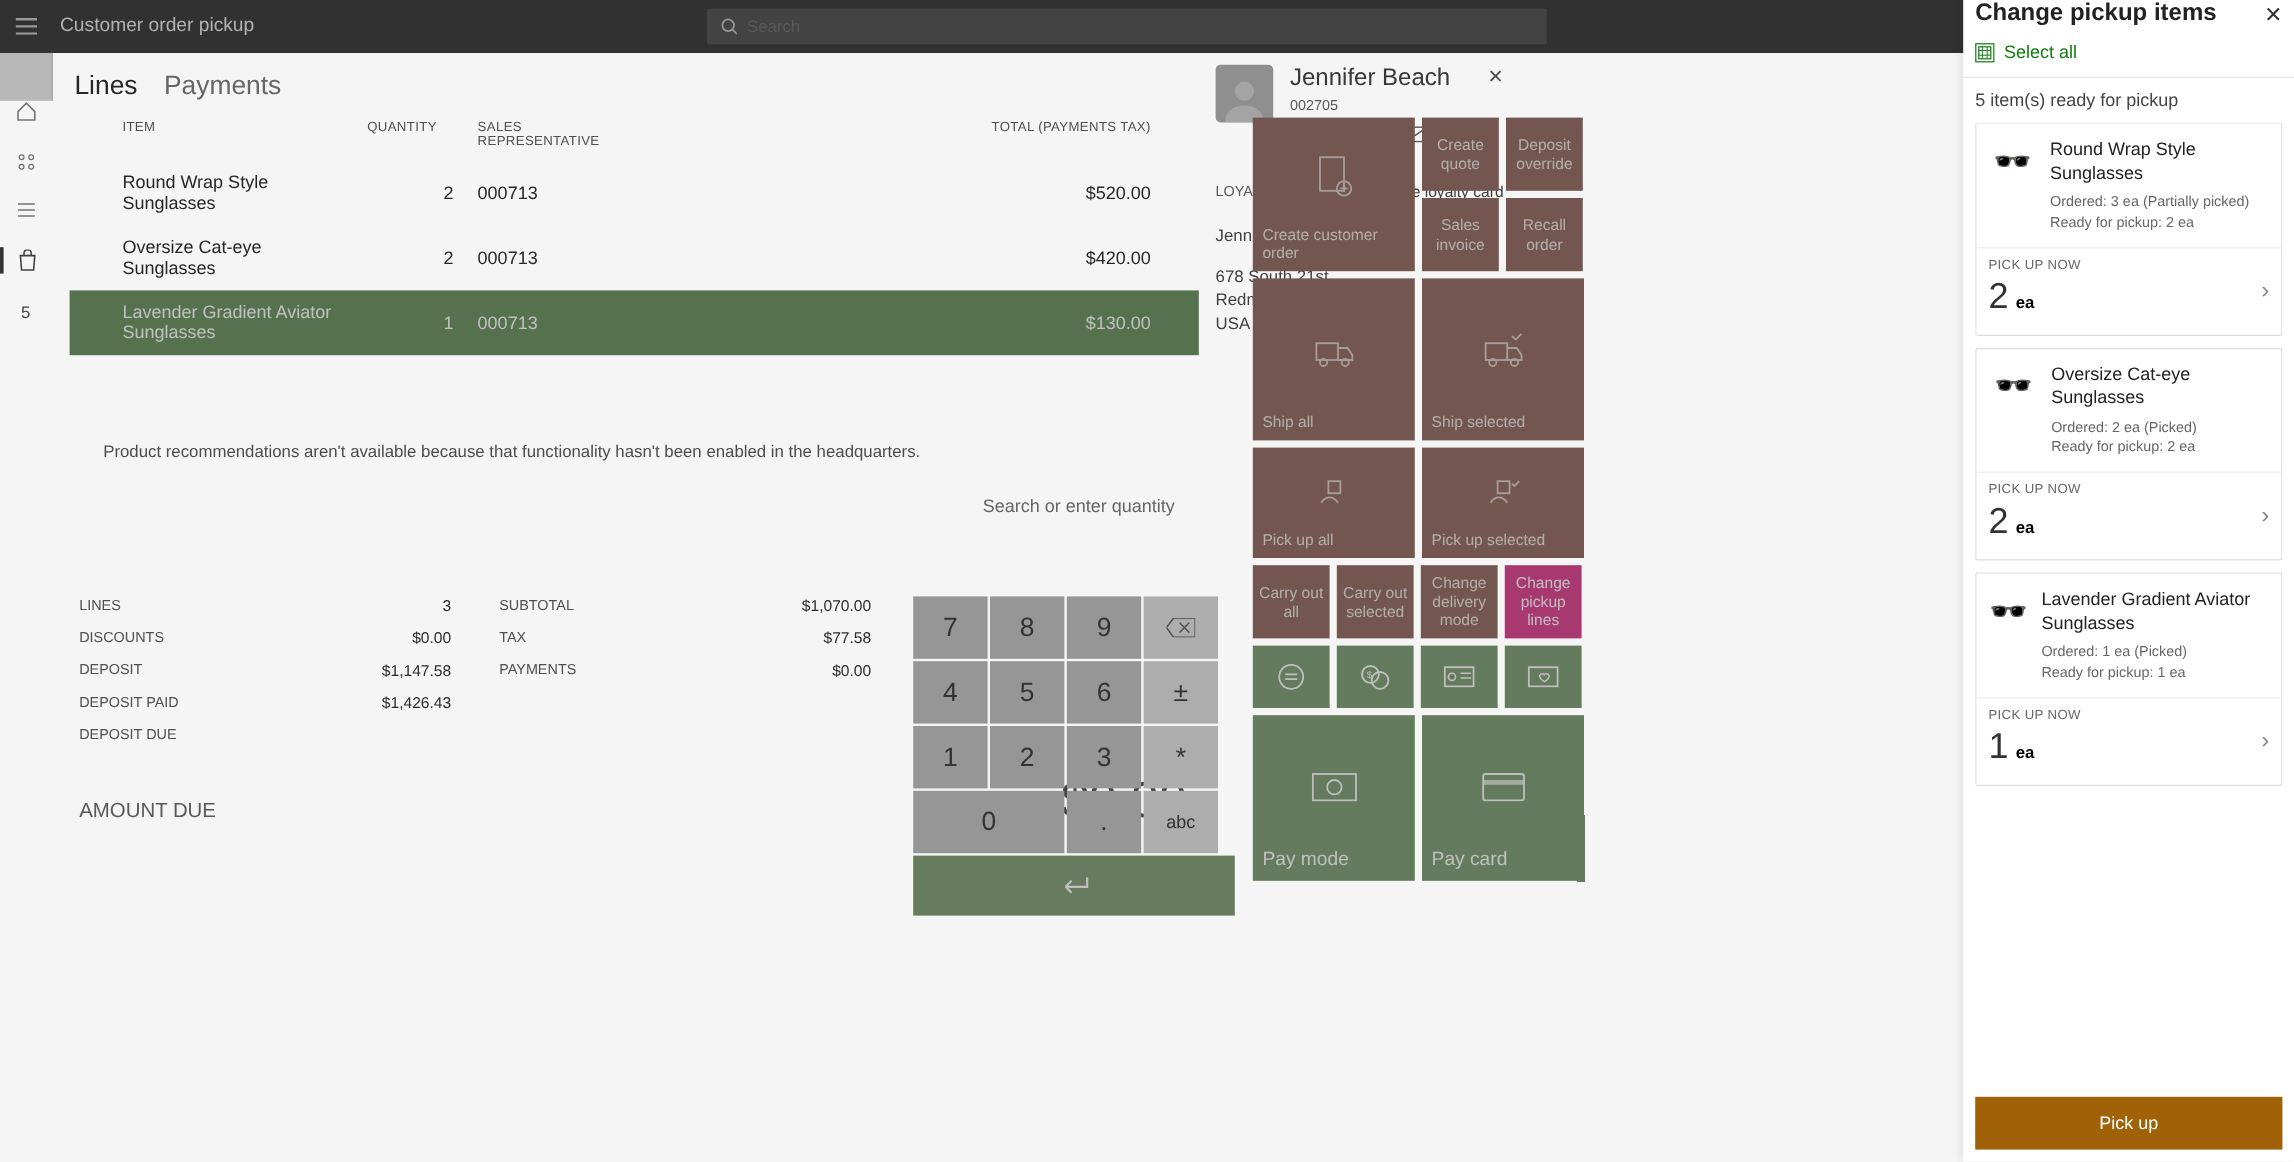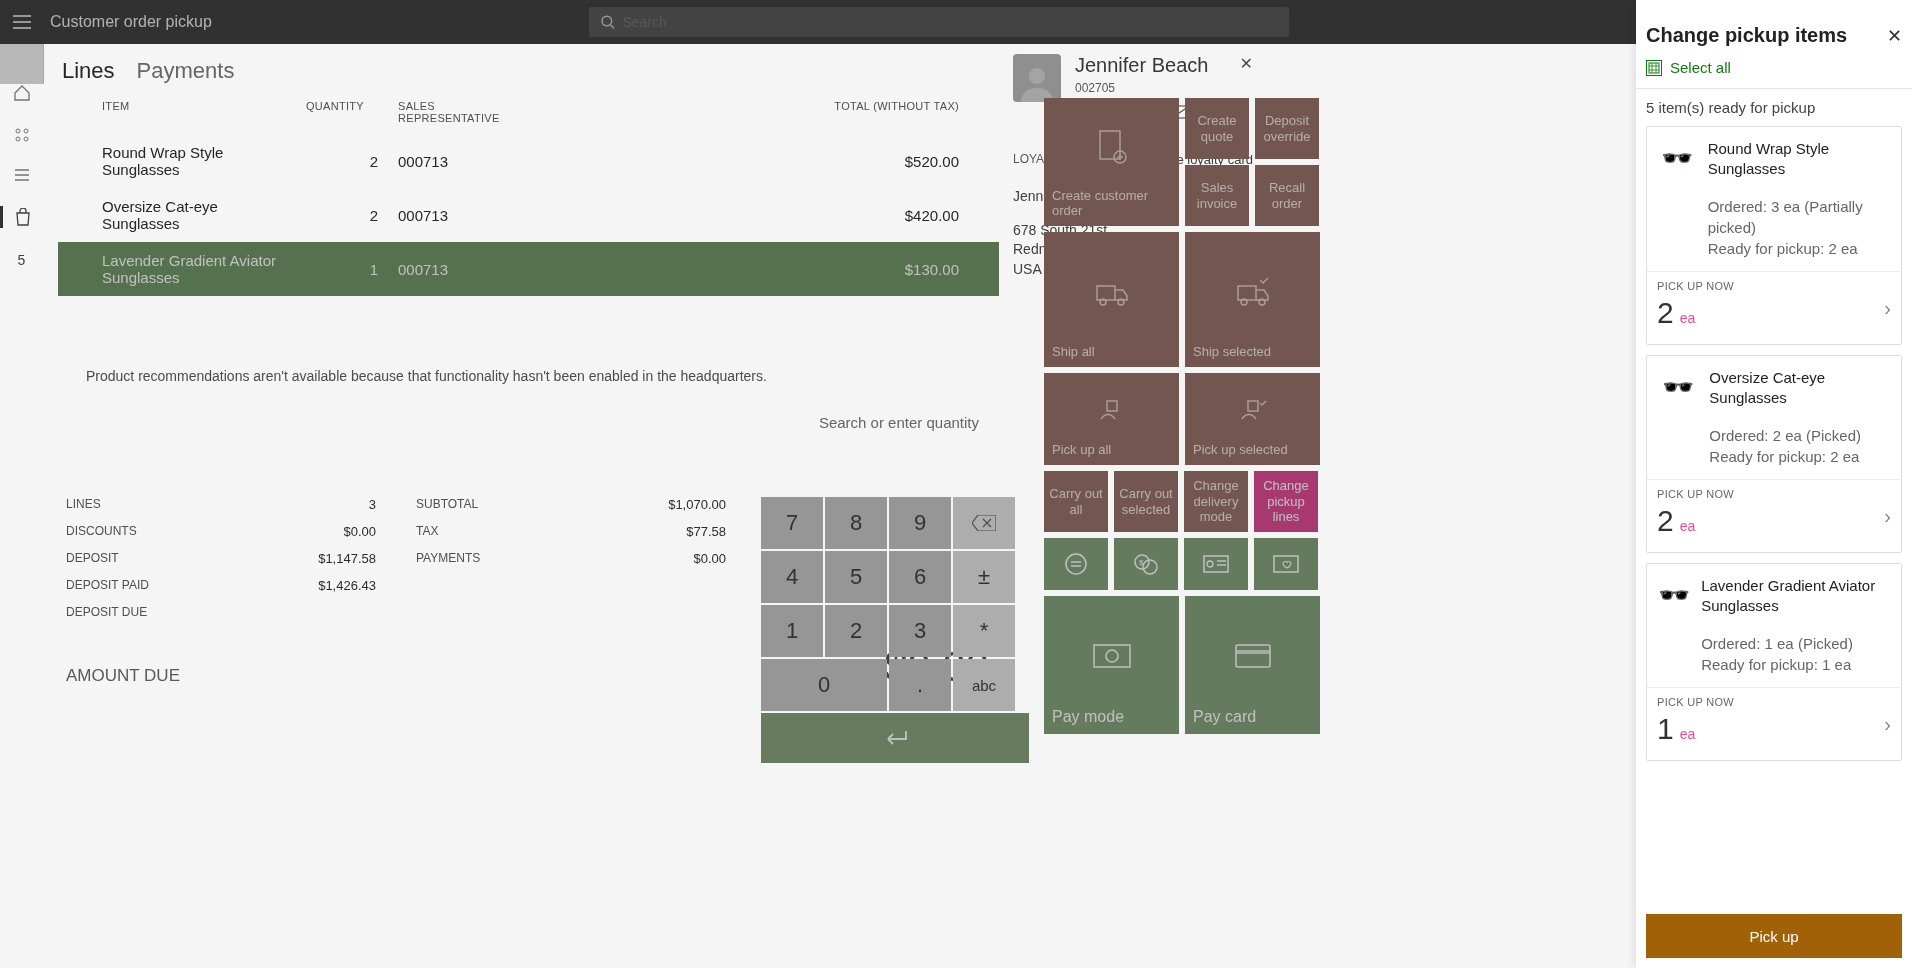--- a/index.html
+++ b/index.html
@@ -84,40 +84,40 @@
 .t-lg { width:135px; height:128px; }
 .t-sm { width:64px; height:61px; justify-content:center; padding:4px; text-align:center; line-height:1.2;}
 .t-md { width:135px; height:135px; }
 .t-mdlow { width:135px; height:92px; }
 .tile.highlight { background:#ec4899; color:#fff; }
 .icon-tile { width:64px; height:52px; background:#85a578; display:flex; align-items:center; justify-content:center; color:#fff; font-size:22px; }
 .pay-big { width:135px; height:138px; background:#85a578; color:#fff; display:flex; flex-direction:column; justify-content:flex-end; padding:8px; }
 .pay-big .ticon{ flex:1; display:flex; align-items:center; justify-content:center; font-size:30px;}
 
 
-.panel { position:absolute; right:0; top:0; width:276px; height:100%; background:#fff; box-shadow:-2px 0 8px rgba(0,0,0,.1); display:flex; flex-direction:column; padding:24px 10px 10px 10px; }
+.panel { position:absolute; right:0; top:0; width:276px; height:100%; background:#fff; box-shadow:-2px 0 8px rgba(0,0,0,.1); display:flex; flex-direction:column; padding:0 10px 10px 10px; }
 .panel-head { display:flex; justify-content:space-between; align-items:center; }
 .panel-head h2 { font-size:20px; font-weight:600; color:#222; }
 .panel-head .close { font-size:18px; color:#333; }
 .select-all { display:flex; align-items:center; gap:8px; color:#107c10; margin:12px 0 8px 0; font-size:15px; }
 .select-all .box { width:16px; height:16px; border:1px solid #107c10; display:flex; align-items:center; justify-content:center; font-size:11px; }
 .divider { height:1px; background:#e6e6e6; margin:4px -10px 10px -10px; }
 .ready-count { font-size:15px; color:#444; margin-bottom:10px; }
 .cards { flex:1; overflow-y:auto; display:flex; flex-direction:column; gap:10px; }
 .card { border:1px solid #ddd; border-radius:2px; }
 .card-top { display:flex; gap:10px; padding:12px 10px; }
 .thumb { width:46px; height:30px; display:flex; align-items:center; justify-content:center; font-size:26px; margin-top:4px;}
 .card-title { font-size:15px; color:#222; line-height:1.3; }
-.card-meta { font-size:15px; color:#666; margin-top:18px; line-height:1.4; }
+.card-meta { font-size:12px; color:#666; margin-top:6px; line-height:1.4; }
 .card-sep { height:1px; background:#eee; }
 .pickup-row { padding:8px 10px 14px 10px; position:relative; }
 .pickup-label { font-size:11px; color:#666; letter-spacing:.3px; }
 .pickup-qty { display:flex; align-items:baseline; gap:6px; margin-top:4px; }
 .pickup-qty .num { font-size:30px; color:#333; font-weight:300; }
-.pickup-qty .unit { font-size:14px; color:#ec4899; }
+.pickup-qty .unit { font-size:14px; color:#000000;font-weight:bold; }
 .chev { position:absolute; right:10px; top:50%; transform:translateY(-50%); color:#888; font-size:20px; }
 .pickup-btn { height:44px; background:#a16207; color:#fff; display:flex; align-items:center; justify-content:center; font-size:15px; margin-top:10px; }
 
 
 svg { display:inline-block; }
 </style>
 </head>
 <body>
 
 <div class="dimmed">
@@ -186,21 +186,21 @@
   <div class="main">
     <div class="center">
       <div class="tabs">
         <div class="active">Lines</div>
         <div>Payments</div>
       </div>
       <div class="grid-head">
         <div class="col-item">ITEM</div>
         <div class="col-qty">QUANTITY</div>
         <div class="col-rep">SALES REPRESENTATIVE</div>
-        <div class="col-tot">TOTAL (WITHOUT TAX)</div>
+        <div class="col-tot">TOTAL (PAYMENTS TAX)</div>
       </div>
       <div class="rows" id="rows">
           <div class="row">
             <div class="c1">Round Wrap Style Sunglasses</div>
             <div class="c2">2</div>
             <div class="c3">000713</div>
             <div class="c4">$520.00</div>
           </div>
           <div class="row">
             <div class="c1">Oversize Cat-eye Sunglasses</div>

